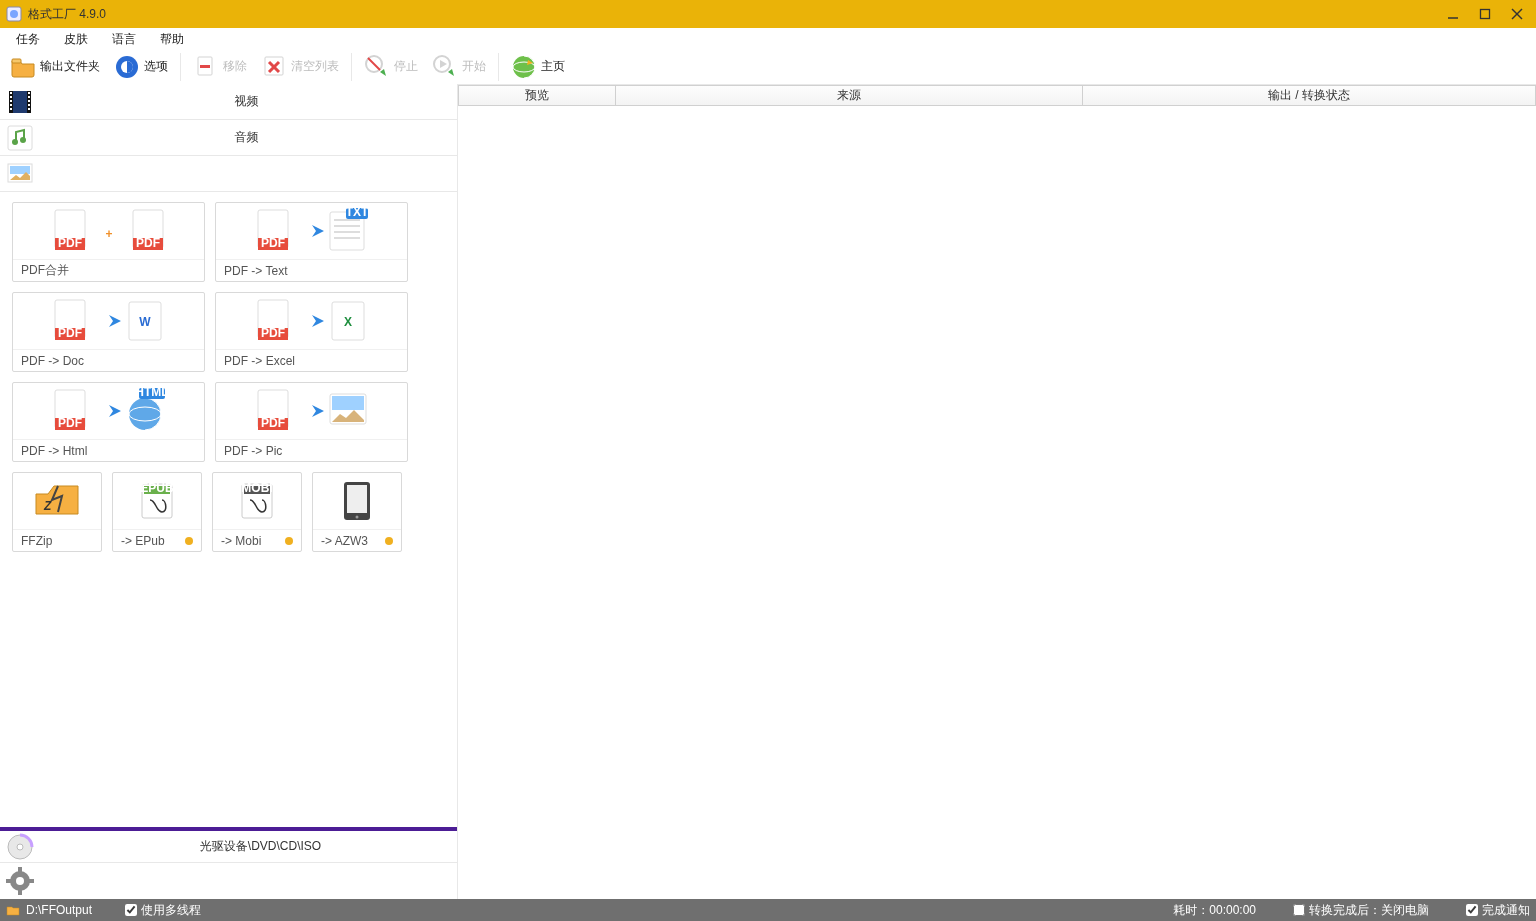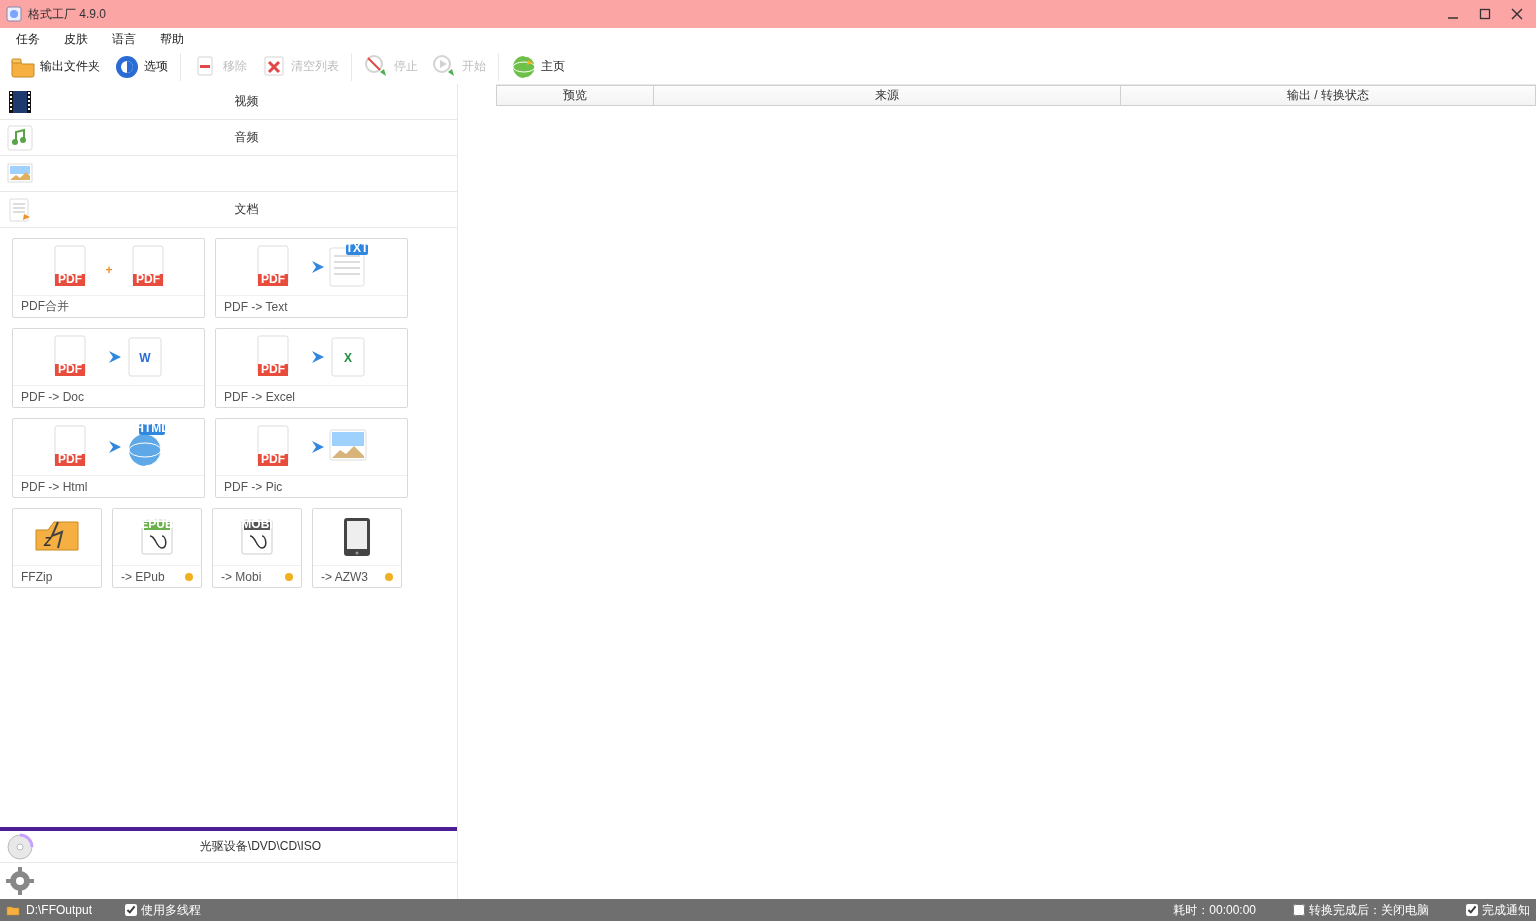--- a/index.html
+++ b/index.html
@@ -1,18 +1,18 @@
 <!DOCTYPE html>
 <html><head>
 <meta charset="utf-8">
 <style>
 * { box-sizing: border-box; margin: 0; padding: 0; font-family: "Microsoft YaHei", "Segoe UI", Arial, sans-serif; font-size: 12px; }
 body { width: 1536px; height: 921px; background: #fff; overflow: hidden; display: flex; flex-direction: column; }
 
-.titlebar { height: 28px; display: flex; align-items: center; padding: 0 6px; background: #fca5a5; }
+.titlebar { height: 28px; display: flex; align-items: center; padding: 0 6px; background: #eab308; }
 .titlebar .app-icon { width: 16px; height: 16px; margin-right: 6px; display:inline-flex; align-items:center; justify-content:center; }
 .titlebar .title { color: #333; }
 .titlebar .win-controls { margin-left: auto; display: flex; gap: 18px; padding-right: 6px; }
 .titlebar .win-controls span { width: 14px; height: 14px; display:inline-flex; align-items:center; justify-content:center; cursor: default; }
 
 .menubar { height: 22px; display:flex; align-items:center; padding: 0 6px; gap: 4px; background:#fff; }
 .menubar .menu-item { padding: 2px 10px; color: #222; }
 
 .toolbar { height: 34px; display:flex; align-items:center; padding: 2px 6px; gap: 6px; background:#fff; border-bottom:1px solid transparent; }
 .toolbar .tbtn { display:flex; align-items:center; gap:4px; padding: 2px 4px; }
@@ -31,21 +31,21 @@
 .cards-area { flex:1; padding:10px 12px; display:flex; flex-direction:column; gap:10px; overflow:auto; }
 .card-row { display:flex; gap:10px; }
 .card { border:1px solid #d9d9d9; border-radius:2px; background:#fff; display:flex; flex-direction:column; cursor:default; }
 .card-big { width:193px; height:80px; }
 .card-sm { width:90px; height:80px; }
 .card .iconzone { flex:1; display:flex; align-items:center; justify-content:center; }
 .card .caprow { height:22px; border-top:1px solid #f0f0f0; display:flex; align-items:center; padding:0 8px; color:#555; justify-content:space-between; }
 .badge-dot { width:8px; height:8px; border-radius:50%; background:#f0b020; }
 
 .rightpane { flex:1; display:flex; flex-direction:column; }
-.colhdr { height:22px; display:flex; border-top:1px solid #e8e8e8;margin-left:38px; }
+.colhdr { height:22px; display:flex; border-top:1px solid #e8e8e8; }
 .colhdr .col { border:1px solid #d0d0d0; border-left:none; background:linear-gradient(#fdfdfd,#f3f3f3); display:flex; align-items:center; justify-content:center; color:#333; }
 .colhdr .col:first-child { border-left:1px solid #d0d0d0; }
 .col-preview { width:158px; }
 .col-source { width:467px; }
 .col-status { flex:1; }
 .right-body { flex:1; background:#fff; }
 
 .statusbar { height:22px; background:#6f6f6f; color:#fff; display:flex; align-items:center; padding:0 6px; font-size:11px; }
 .statusbar .left { display:flex; align-items:center; gap:6px; }
 .statusbar .right { margin-left:auto; display:flex; align-items:center; gap:10px; }
@@ -205,32 +205,20 @@
     </div>
     <div class="cat-row">
       <span class="cat-icon">
           <svg width="28" height="28" viewBox="0 0 28 28">
             <rect x="2" y="4" width="24" height="18" fill="#fff" stroke="#dcdcdc"></rect>
             <rect x="4" y="6" width="20" height="8" fill="#9fd1ff"></rect>
             <path d="M4 20l6-5 4 3 6-6 4 4v4H4z" fill="#e0b060"></path>
           </svg>
         </span>
     </div>
-    <div class="cat-row">
-      <span class="cat-icon">
-          <svg width="28" height="28" viewBox="0 0 28 28">
-            <rect x="4" y="3" width="18" height="22" rx="1" fill="#fff" stroke="#dcdcdc"></rect>
-            <line x1="7" y1="8" x2="19" y2="8" stroke="#bbb"></line>
-            <line x1="7" y1="12" x2="19" y2="12" stroke="#bbb"></line>
-            <line x1="7" y1="16" x2="19" y2="16" stroke="#bbb"></line>
-            <path d="M18 18l6 3-7 3z" fill="#f0902a"></path>
-          </svg>
-        </span>
-      <span class="cat-label">文档</span>
-    </div>
 
     <div class="cards-area">
       <div class="card-row">
         <div class="card card-big">
           <div class="iconzone">
             <svg width="120" height="46" viewBox="0 0 120 46">
               <g>
                   <rect x="6" y="2" width="30" height="38" rx="2" fill="#fff" stroke="#ddd"></rect>
                   <path d="M21 8a8 8 0 0 1 0 20 8 8 0 0 0 0-20" fill="#e74c3c"></path>
                   <rect x="6" y="30" width="30" height="12" fill="#e74c3c"></rect>

